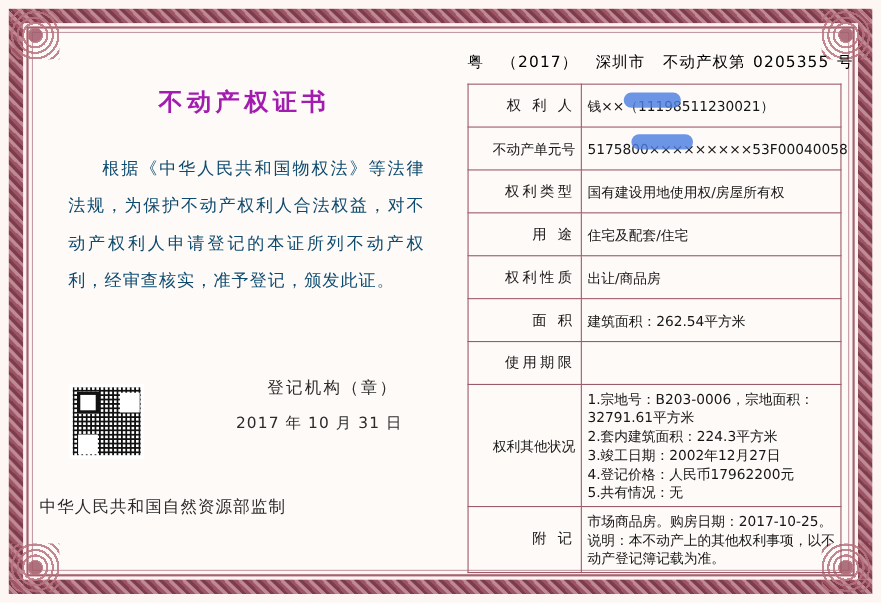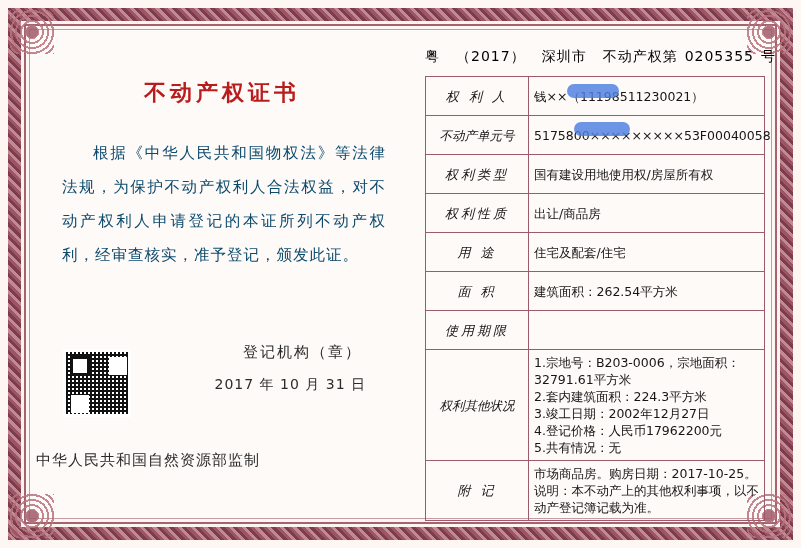--- a/index.html
+++ b/index.html
@@ -73,21 +73,21 @@
     width: 372px;
     height: 100%;
     color: #2b2b2b;
   }
   .cert-title {
     text-align: center;
     font-size: 22px;
     font-weight: bold;
     letter-spacing: 4px;
     margin-top: 42px;
-    color: #b91c1c;
+    color: #a21caf;
   }
   .cert-body {
     margin: 28px 22px 12px 26px;
     font-size: 15.5px;
     line-height: 34px;
     letter-spacing: 1px;
     text-align: justify;
     color: #0c4a6e;
   }
   .cert-body .indent { display: block; text-indent: 2em; }
@@ -166,25 +166,24 @@
   }
   table.info td {
     border: 1px solid #9c5b68;
     padding: 4px 5px;
     vertical-align: middle;
     color: #161616;
     line-height: 17px;
   }
   td.label {
     width: 92px;
-    text-align: center;
+    text-align: right;
     letter-spacing: 3px;
     white-space: nowrap;
     font-size: 13px;
-    font-style: italic;
   }
   td.label.tight { letter-spacing: 0px; font-size: 12.5px; }
   td.value { font-size: 12.5px; }
   td.tall { height: 30px; }
   .list-cell {
     font-size: 10.5px;
     line-height: 14px;
     white-space: pre-line;
   }
   .note-cell {
@@ -251,26 +250,26 @@
             <td class="value rel">
               <span>5175800×××××××××53F00040058</span>
               <span class="redact-blob" style="left:45px; top:6px; width:56px; height:14px;"></span>
             </td>
           </tr>
           <tr>
             <td class="label tall">权利类型</td>
             <td class="value">国有建设用地使用权/房屋所有权</td>
           </tr>
           <tr>
+            <td class="label tall">用 途</td>
+            <td class="value">住宅及配套/住宅</td>
+          </tr>
+          <tr>
             <td class="label tall">权利性质</td>
             <td class="value">出让/商品房</td>
-          </tr>
-          <tr>
-            <td class="label tall">用 途</td>
-            <td class="value">住宅及配套/住宅</td>
           </tr>
           <tr>
             <td class="label tall">面 积</td>
             <td class="value">建筑面积：262.54平方米</td>
           </tr>
           <tr>
             <td class="label tall">使用期限</td>
             <td class="value"></td>
           </tr>
           <tr>

